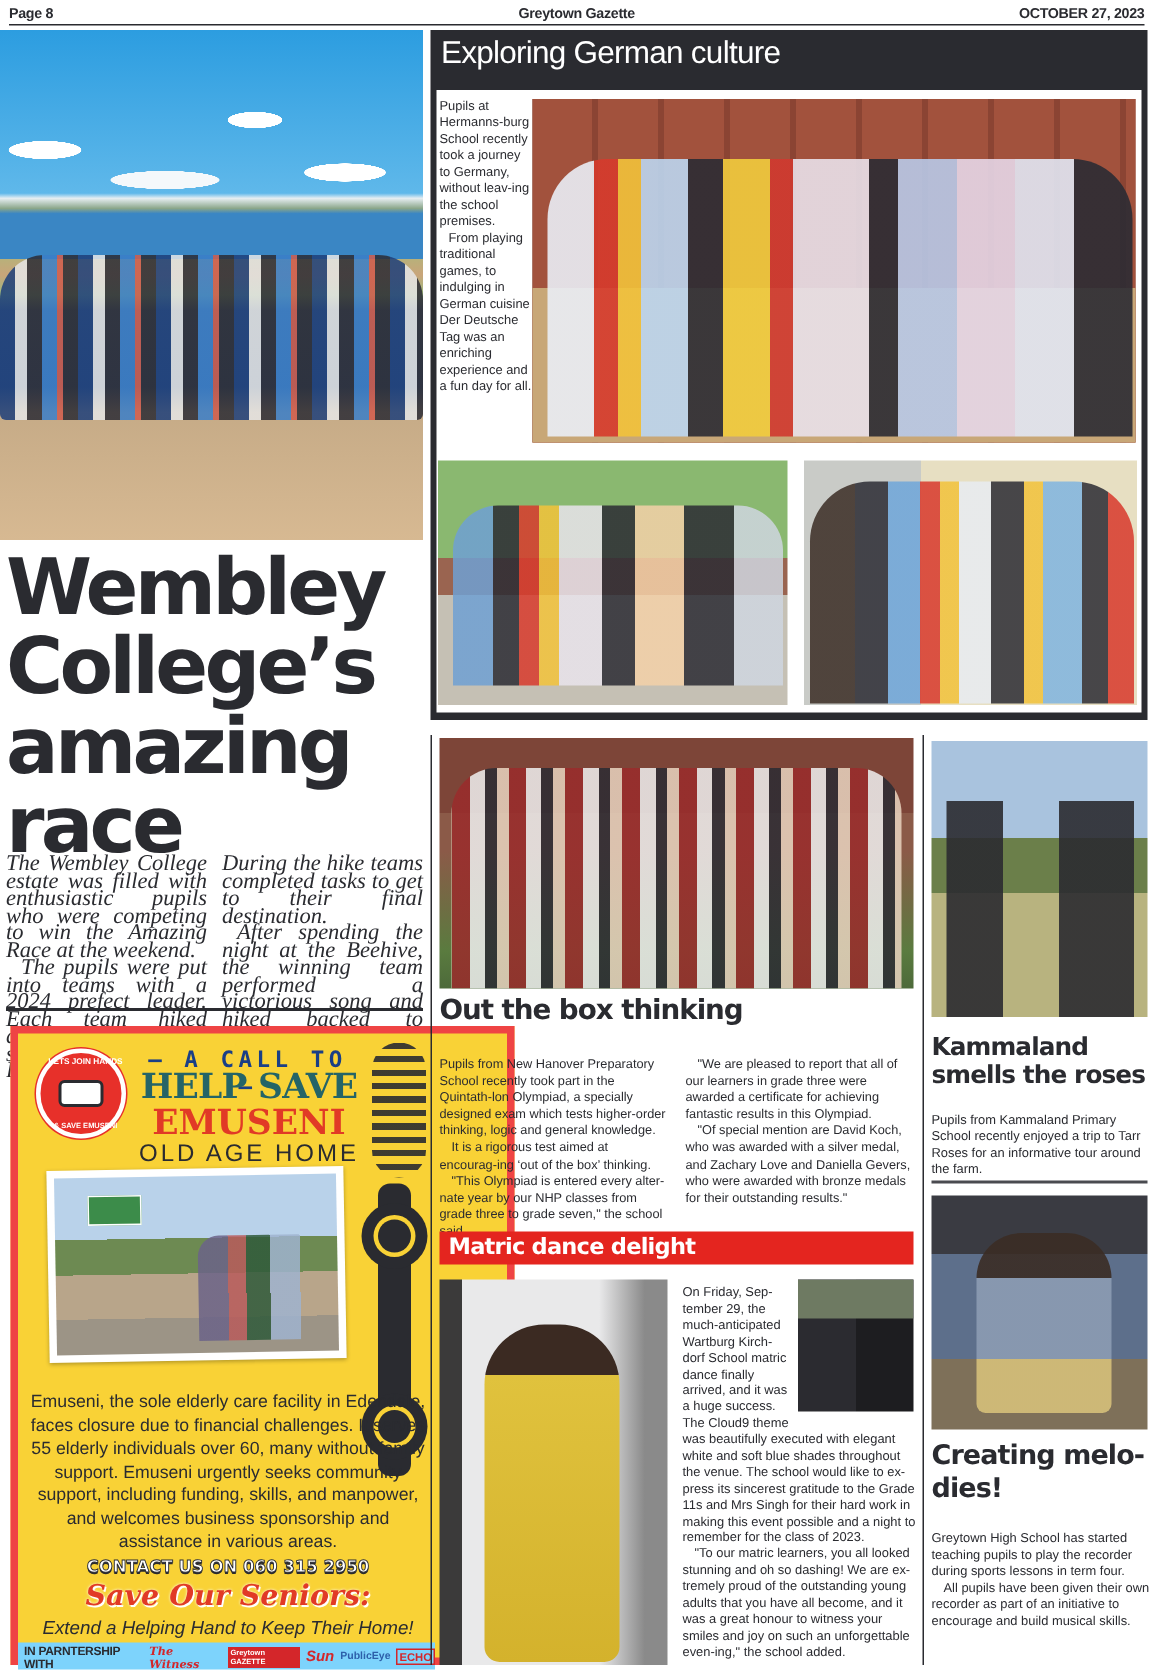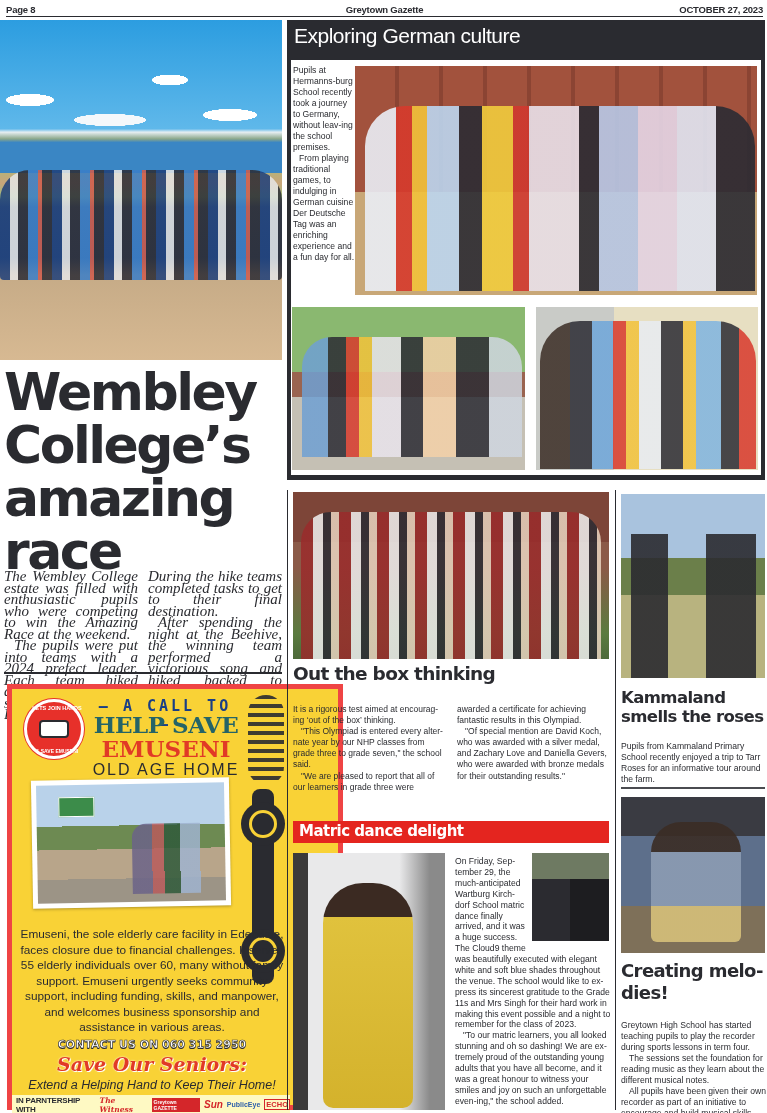--- a/index.html
+++ b/index.html
@@ -65,21 +65,21 @@
   .ad-phone { left: 226px; top: 90px; width: 50px; height: 215px; }
   .ad-cord { left: 236px; top: 6px; width: 36px; height: 90px; background: repeating-linear-gradient(to bottom, #2a2b30 0 4px, transparent 4px 9px); border-radius: 18px; opacity: .9; }
   .ad-photo { left: 20px; top: 90px; width: 198px; height: 128px; background: #fff; padding: 5px; transform: rotate(-1deg); box-shadow: 0 1px 3px rgba(0,0,0,.3); }
   .ad-photo .inner { width: 100%; height: 100%; background: linear-gradient(to bottom, #b9d2ea 0 35%, #6d8a52 35% 55%, #b8a58a 55% 80%, #9c9486 80%); position: relative; }
   .ad-photo .sign { position:absolute; left: 22px; top: 12px; width: 36px; height: 20px; background: #3c8c4a; border: 1px solid #fff; }
   .ad-photo .people { position:absolute; left: 95px; top: 40px; width: 80px; height: 70px; background: linear-gradient(90deg, #6b6388 0 25%, #b85b5b 25% 40%, #2f5a3a 40% 60%, #9fb3cf 60% 85%, transparent 85%); border-radius: 14px 14px 0 0; opacity:.85; }
   .ad-body { left: 8px; top: 238px; width: 264px; text-align: center; font-family: "Liberation Sans", sans-serif; font-size: 11.8px; line-height: 15.5px; color: #2a2b30; }
   .ad-contact { left: 8px; top: 349px; width: 264px; text-align: center; font-family: "DejaVu Sans", sans-serif; font-weight: bold; font-size: 11px; color: #fff; -webkit-text-stroke: 0.6px #2a2b30; text-shadow: 0 1px 0 #2a2b30; }
   .ad-save { left: 8px; top: 364px; width: 264px; text-align: center; font-family: "DejaVu Serif", serif; font-style: italic; font-weight: bold; font-size: 19px; color: #e13a26; text-shadow: 0 0 2px #fff, 1px 1px 0 #fff; }
   .ad-extend { left: 8px; top: 389px; width: 264px; text-align: center; font-family: "Liberation Sans", sans-serif; font-style: italic; font-size: 12.5px; color: #2a2b30; }
-  .ad-partners { left: 0; top: 406px; width: 278px; height: 19px; background: #fef9c3; display: flex; align-items: center; gap: 4px; padding-left: 4px; font-size: 8px; font-weight: bold; }
+  .ad-partners { left: 0; top: 406px; width: 278px; height: 19px; background: #7dd3fc; display: flex; align-items: center; gap: 4px; padding-left: 4px; font-size: 8px; font-weight: bold; }
   .ad-partners .lbl { color: #2a2b30; letter-spacing: -0.2px; }
   .ad-partners .p1 { color: #d4262a; font-family: "DejaVu Serif", serif; font-size: 7.5px; font-style: italic; }
   .ad-partners .p2 { background: #d4262a; color: #fff; font-size: 5px; padding: 1px 2px; line-height: 6px; }
   .ad-partners .p3 { color: #d4262a; font-style: italic; font-size: 10px; }
   .ad-partners .p4 { color: #2d5faa; font-size: 7px; }
   .ad-partners .p5 { color: #d4262a; border: 1px solid #d4262a; font-size: 7.5px; padding: 0 1px; }
 
   
   .vrule1 { left: 287px; top: 490px; width: 1px; height: 620px; background: #2a2b30; }
   .vrule2 { left: 615px; top: 490px; width: 1px; height: 620px; background: #2a2b30; }
@@ -196,20 +196,21 @@
 </div>
 
 <div class="abs vrule1"></div>
 <div class="abs vrule2"></div>
 
 <div class="abs photo ph-ootb">
     <div class="kids"></div>
   </div>
 <div class="abs ootb-h">Out the box thinking</div>
 <div class="abs ootb-body">
+  <p>Pupils from New Hanover Preparatory School recently took part in the Quintath-lon Olympiad, a specially designed exam which tests higher-order thinking, logic and general knowledge.</p>
   <p>It is a rigorous test aimed at encourag-ing ‘out of the box’ thinking.</p>
   <p>"This Olympiad is entered every alter-nate year by our NHP classes from grade three to grade seven," the school said.</p>
   <p>"We are pleased to report that all of our learners in grade three were awarded a certificate for achieving fantastic results in this Olympiad.</p>
   <p>"Of special mention are David Koch, who was awarded with a silver medal, and Zachary Love and Daniella Gevers, who were awarded with bronze medals for their outstanding results."</p>
 </div>
 
 <div class="abs matric-bar"></div>
 <div class="abs matric-h">Matric dance delight</div>
 <div class="abs photo ph-m1">
     <div class="dress"></div>
@@ -227,15 +228,14 @@
 <div class="abs kam-h">Kammaland smells the roses</div>
 <div class="abs kam-body">Pupils from Kammaland Primary School recently enjoyed a trip to Tarr Roses for an informative tour around the farm.</div>
 <div class="abs rule-right"></div>
 
 <div class="abs photo ph-c">
     <div class="boy"></div>
   </div>
 <div class="abs cm-h">Creating melo-dies!</div>
 <div class="abs cm-body">
   <p>Greytown High School has started teaching pupils to play the recorder during sports lessons in term four.</p>
-  <p>The sessions set the foundation for reading music as they learn about the different musical notes.</p>
   <p>All pupils have been given their own recorder as part of an initiative to encourage and build musical skills.</p>
 </div>
 
 </body></html>

